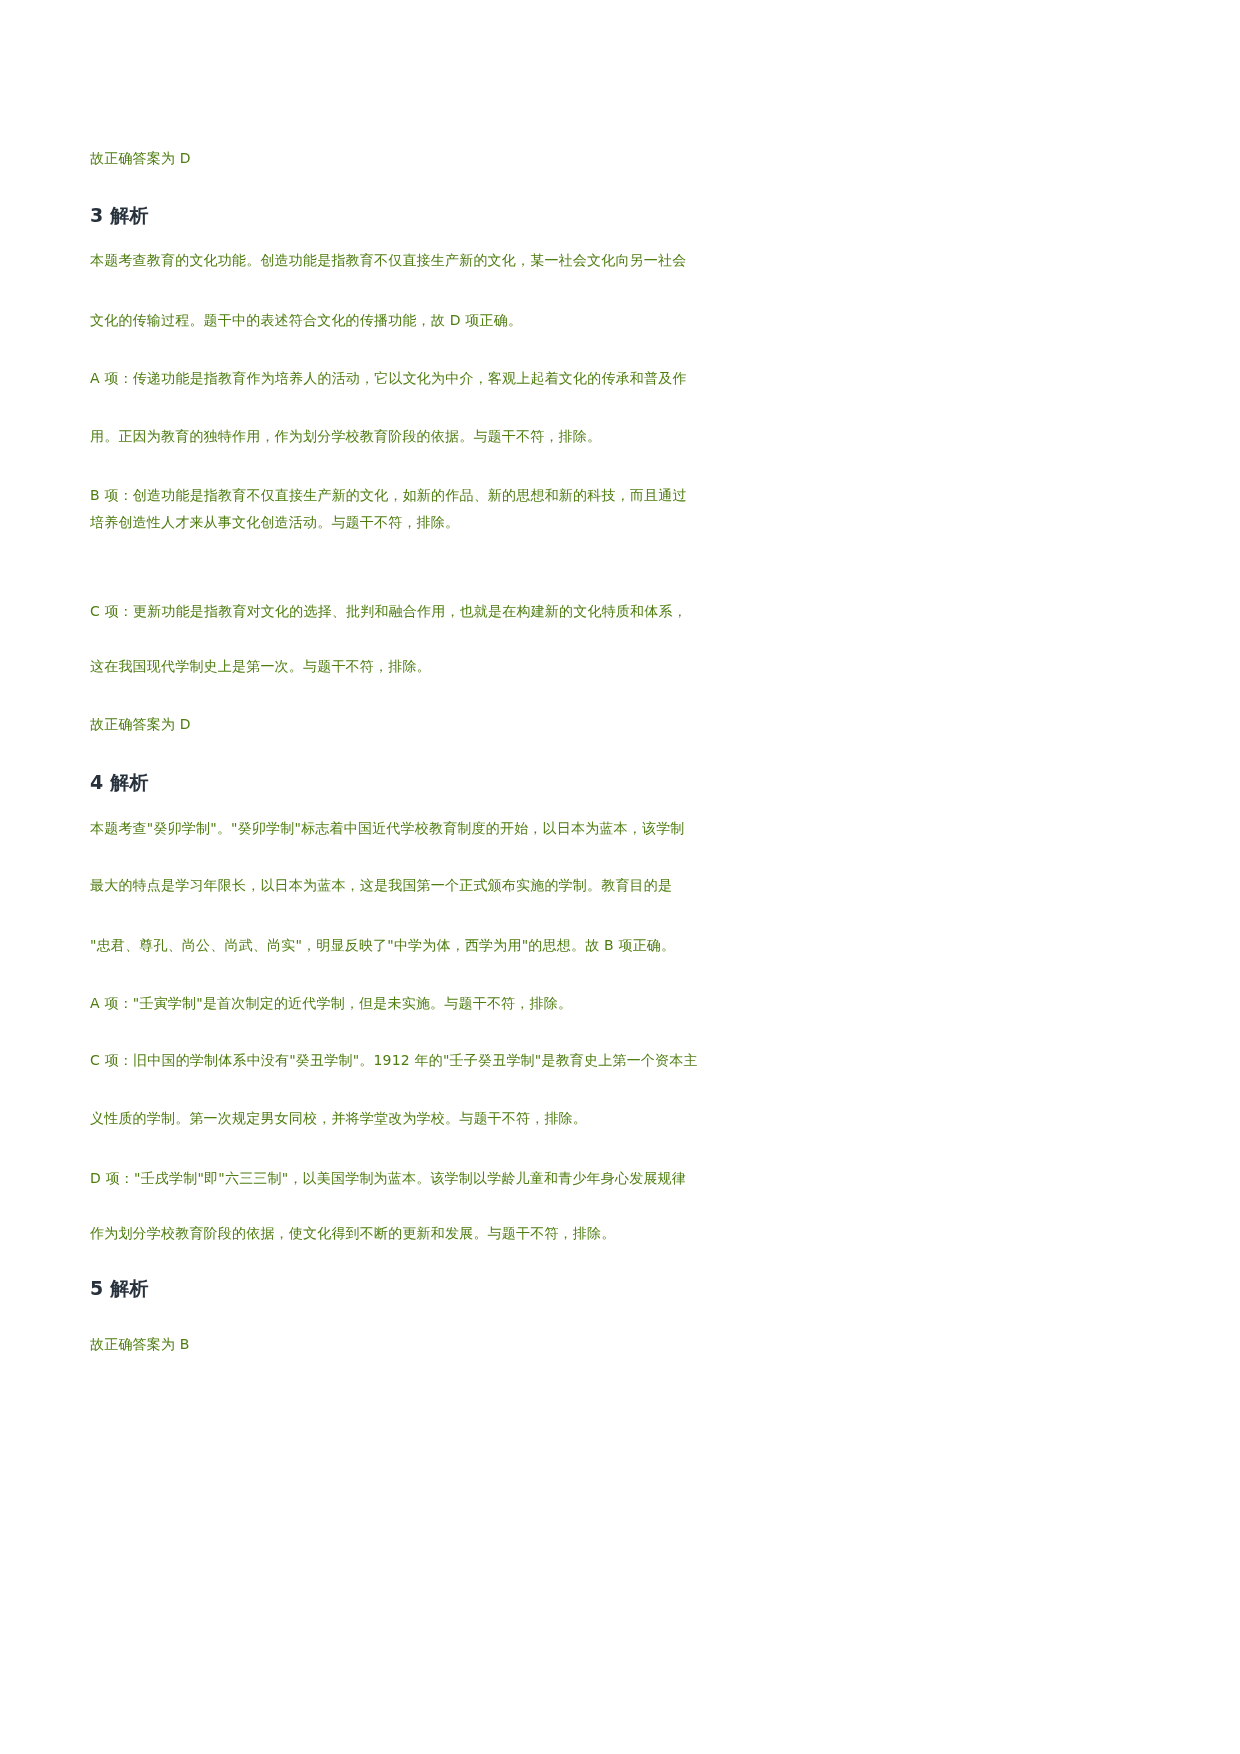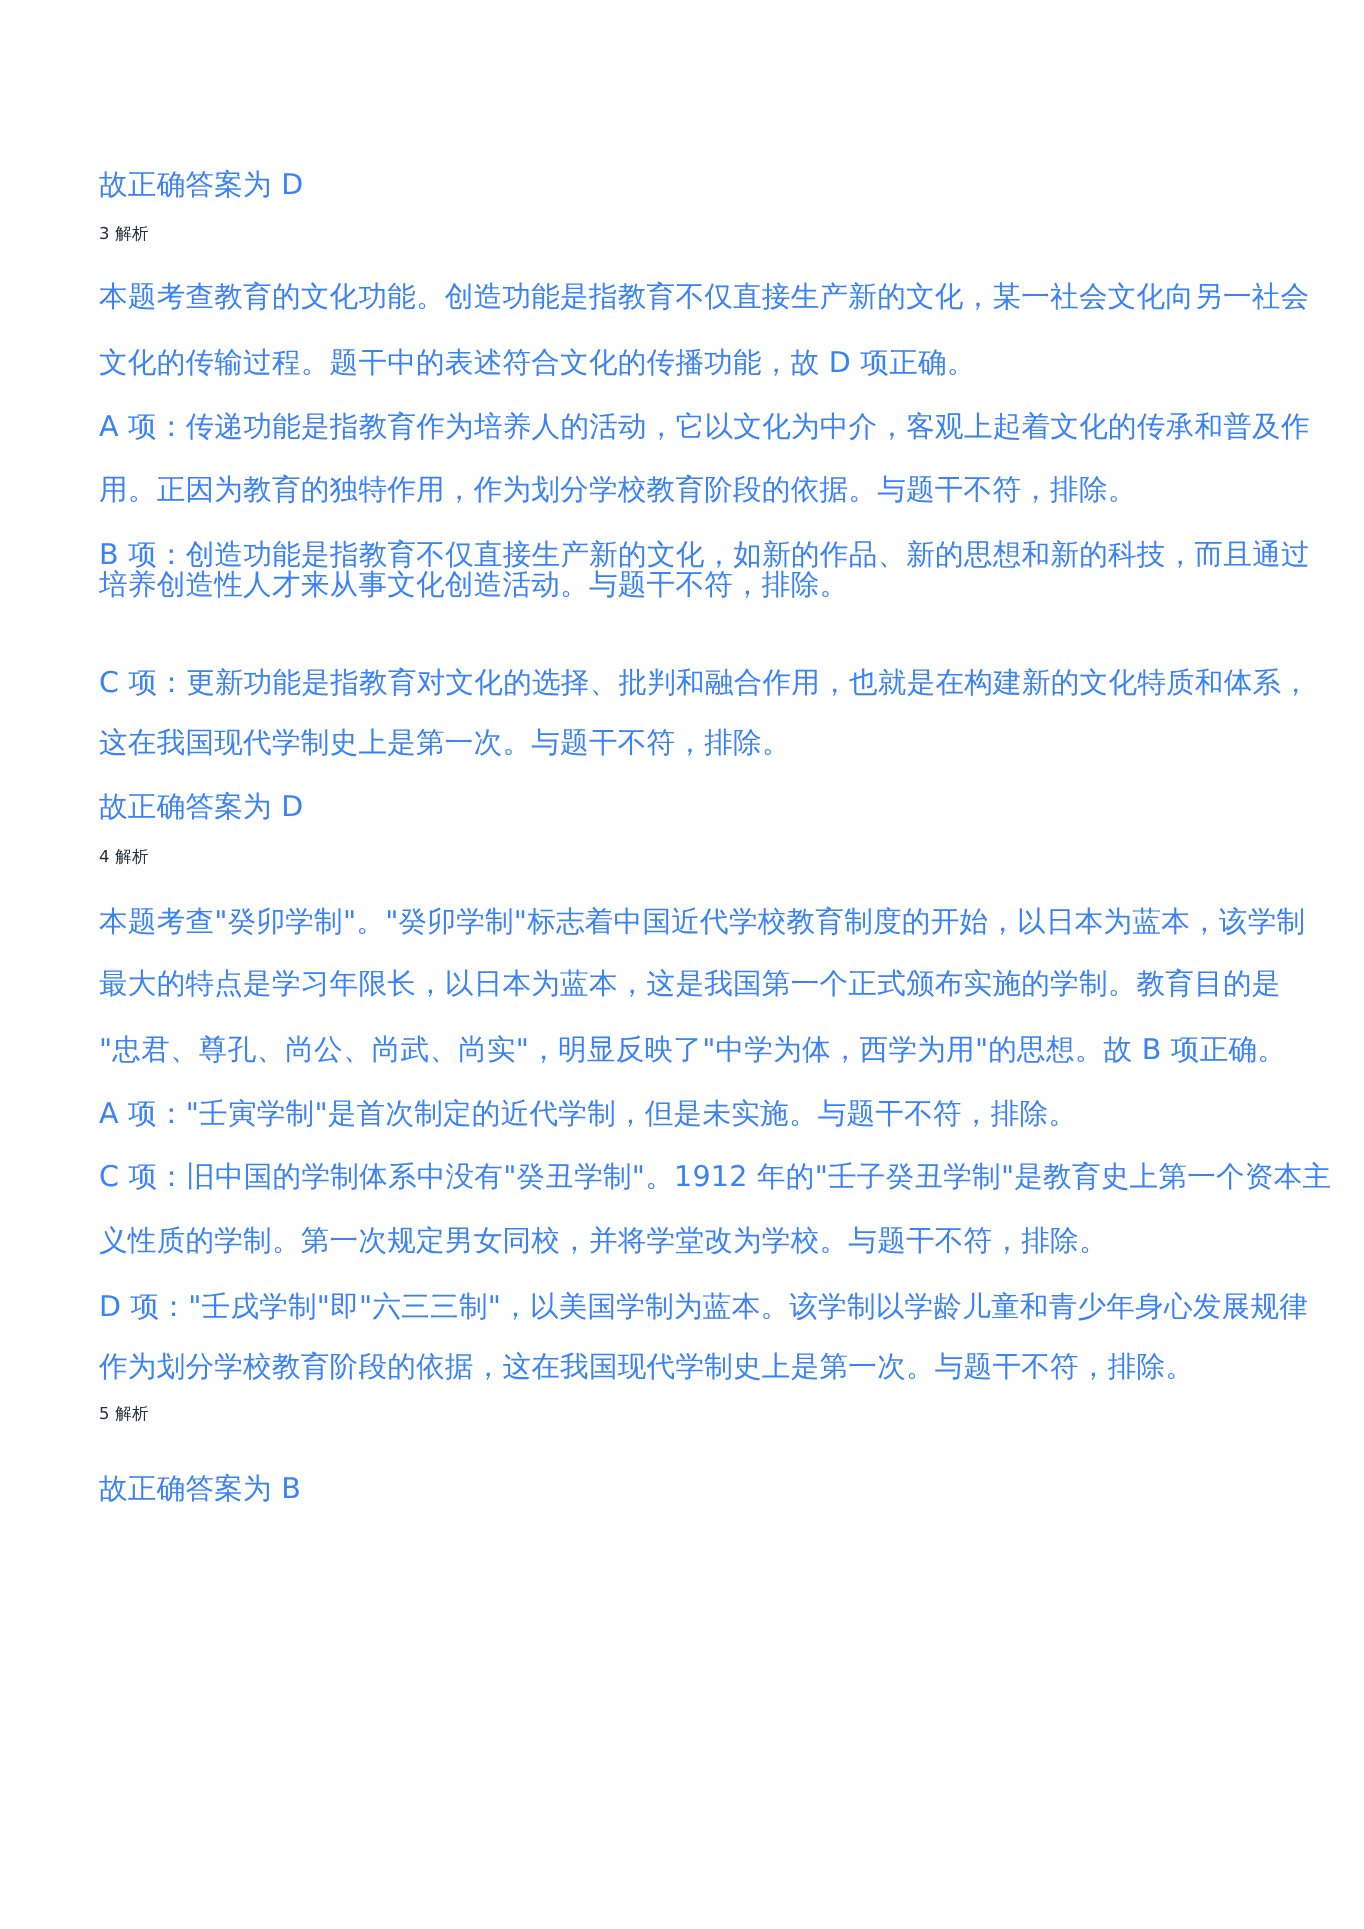--- a/index.html
+++ b/index.html
@@ -1,21 +1,21 @@
 <!DOCTYPE html>
 <html><head>
 <meta charset="utf-8">
 <style>
   html, body { margin: 0; padding: 0; background: #ffffff; }
   body { width: 1240px; height: 1754px; position: relative; overflow: hidden;
          font-family: "DejaVu Sans", "Liberation Sans", sans-serif; }
   .page { position: absolute; left: 90px; top: 0; width: 950px; }
   .line { position: absolute; left: 0; white-space: nowrap;
-          font-size: 26px; color: #3b82f6; letter-spacing: 0.2px; }
-  .heading { font-weight: normal; color: #27313c; font-size: 15px; }
+          font-size: 14px; color: #4d7c0f; letter-spacing: 0.2px; }
+  .heading { font-weight: bold; color: #27313c; font-size: 19px; }
 </style>
 </head>
 <body>
 
 <div class="page">
   <div class="line" style="top:150px">故正确答案为 D</div>
   <div class="line heading" style="top:203px">3 解析</div>
   <div class="line" style="top:252px">本题考查教育的文化功能。创造功能是指教育不仅直接生产新的文化，某一社会文化向另一社会</div>
   <div class="line" style="top:312px">文化的传输过程。题干中的表述符合文化的传播功能，故 D 项正确。</div>
   <div class="line" style="top:370px">A 项：传递功能是指教育作为培养人的活动，它以文化为中介，客观上起着文化的传承和普及作</div>
@@ -26,16 +26,16 @@
   <div class="line" style="top:658px">这在我国现代学制史上是第一次。与题干不符，排除。</div>
   <div class="line" style="top:716px">故正确答案为 D</div>
   <div class="line heading" style="top:770px">4 解析</div>
   <div class="line" style="top:820px">本题考查"癸卯学制"。"癸卯学制"标志着中国近代学校教育制度的开始，以日本为蓝本，该学制</div>
   <div class="line" style="top:877px">最大的特点是学习年限长，以日本为蓝本，这是我国第一个正式颁布实施的学制。教育目的是</div>
   <div class="line" style="top:937px">"忠君、尊孔、尚公、尚武、尚实"，明显反映了"中学为体，西学为用"的思想。故 B 项正确。</div>
   <div class="line" style="top:995px">A 项："壬寅学制"是首次制定的近代学制，但是未实施。与题干不符，排除。</div>
   <div class="line" style="top:1052px">C 项：旧中国的学制体系中没有"癸丑学制"。1912 年的"壬子癸丑学制"是教育史上第一个资本主</div>
   <div class="line" style="top:1110px">义性质的学制。第一次规定男女同校，并将学堂改为学校。与题干不符，排除。</div>
   <div class="line" style="top:1170px">D 项："壬戌学制"即"六三三制"，以美国学制为蓝本。该学制以学龄儿童和青少年身心发展规律</div>
-  <div class="line" style="top:1225px">作为划分学校教育阶段的依据，这在我国现代学制史上是第一次。与题干不符，排除。</div>
+  <div class="line" style="top:1225px">作为划分学校教育阶段的依据，使文化得到不断的更新和发展。与题干不符，排除。</div>
   <div class="line" style="top:1336px">故正确答案为 B</div>
   <div class="line heading" style="top:1276px">5 解析</div>
 </div>
 
 </body></html>

